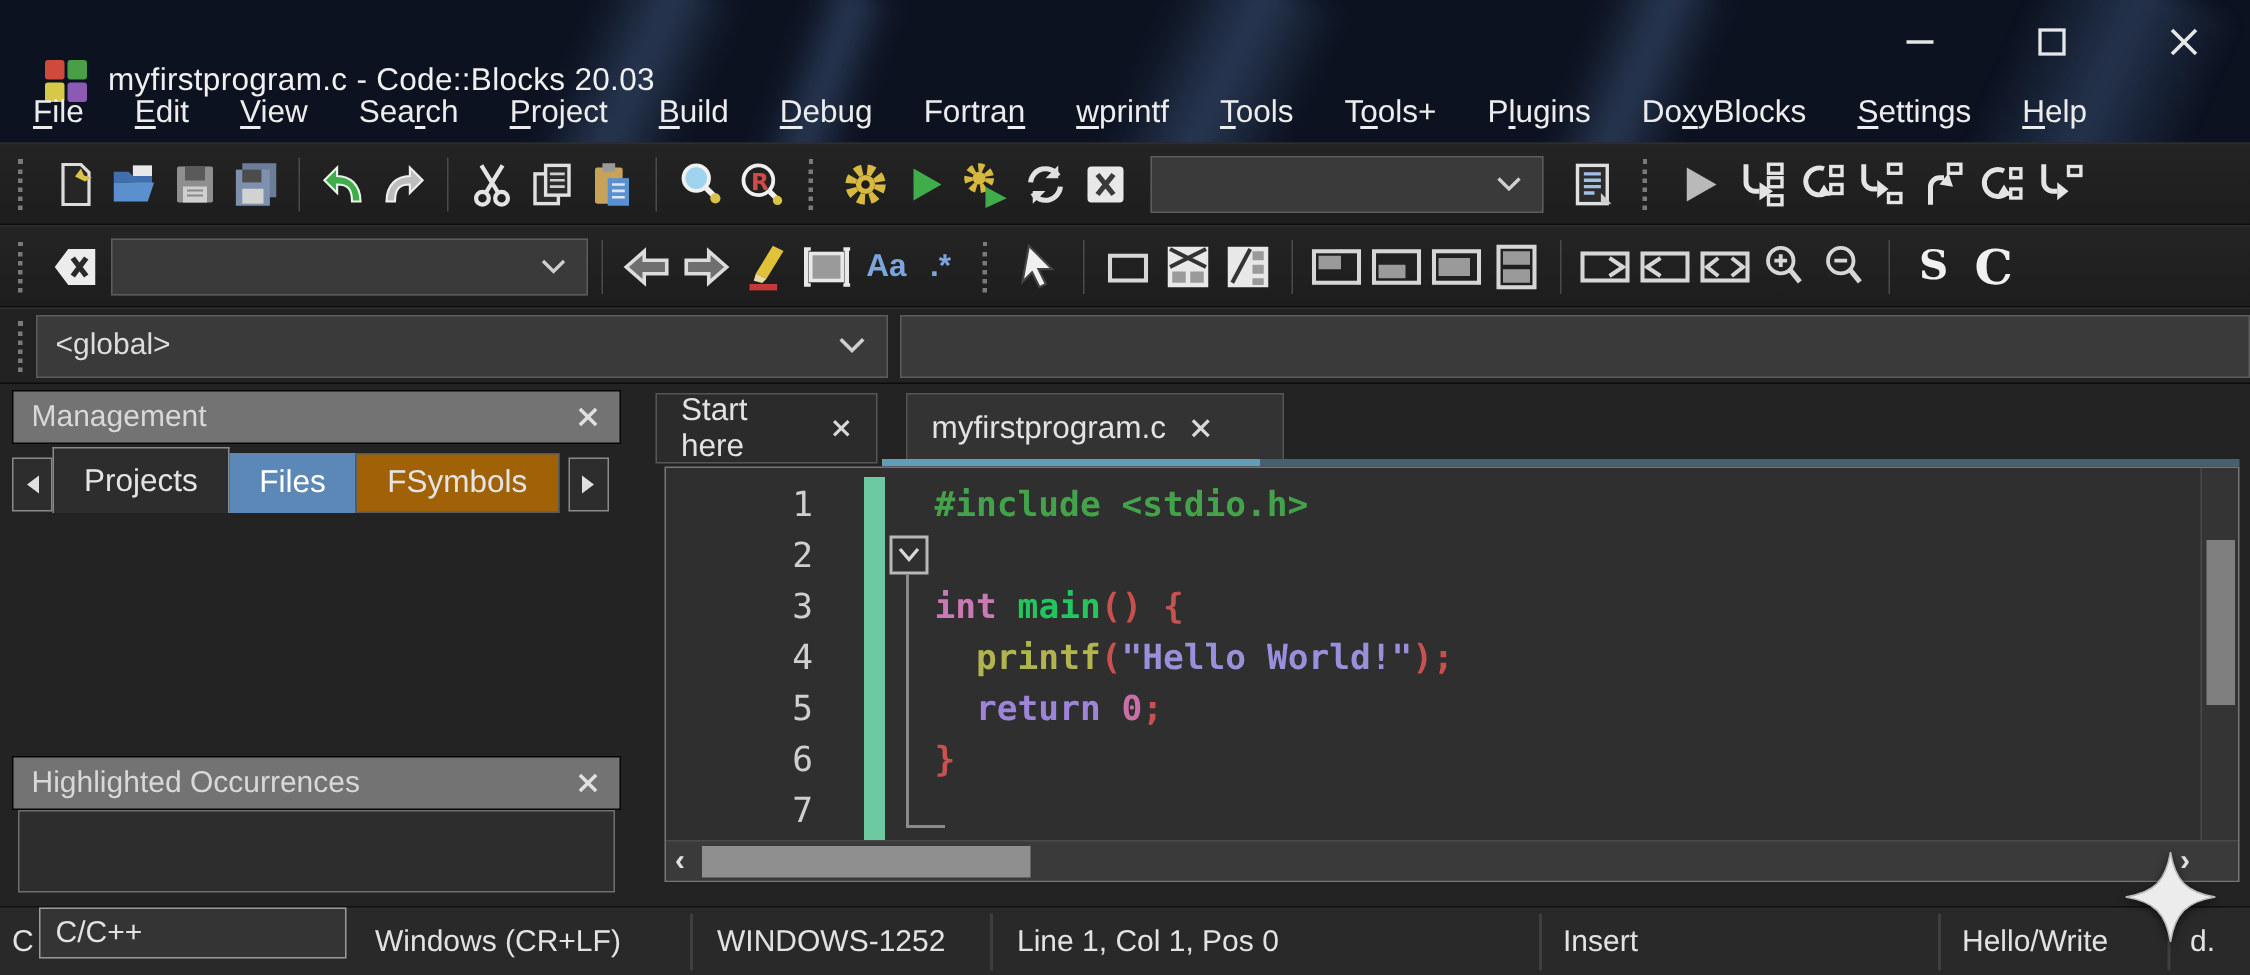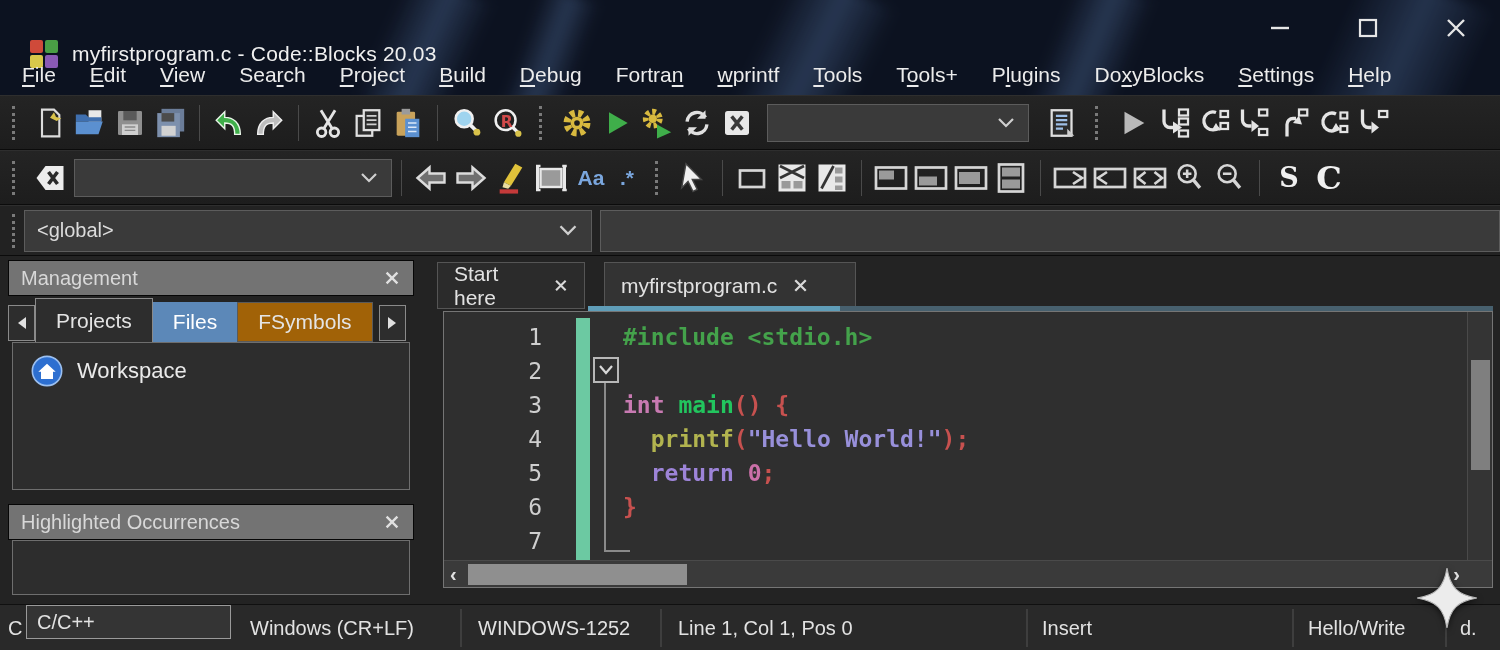--- a/index.html
+++ b/index.html
@@ -488,29 +488,20 @@
       </div>
     <div class="mg-tab plain">
         <span>FSymbols</span>
       </div>
     <div class="mg-arrowbtn" style="margin-left:6px;">
         <svg width="12" height="14" viewBox="0 0 12 14">
           <path d="M2 1 L10 7 L2 13 z" fill="#e0e0e0"></path>
         </svg>
       </div>
   </div>
-  <div class="panelbox" style="left:12px; top:342px; width:398px; height:148px;">
-    <div class="tree-item">
-      <svg width="32" height="32" viewBox="0 0 24 24">
-          <circle cx="12" cy="12" r="11" fill="#2d6fd0" stroke="#9cc0f0" stroke-width="1.2"></circle>
-          <path d="M5.5 12.5 L12 6.5 L18.5 12.5 h-2 v5.5 h-9 v-5.5 z" fill="#ffffff"></path>
-        </svg>
-      <span>Workspace</span>
-    </div>
-  </div>
 
   <div class="caption" style="left:8px; top:504px; width:406px;">
     <span>Highlighted Occurrences</span>
     <svg width="18" height="18" viewBox="0 0 20 20">
         <path d="M4 4 L16 16 M16 4 L4 16" stroke="#e0e0e0" stroke-width="2.6"></path>
       </svg>
   </div>
   <div class="panelbox" style="left:12px; top:540px; width:398px; height:55px;"></div>
 
   <div class="ed-tab" style="left:437px; width:148px;">

